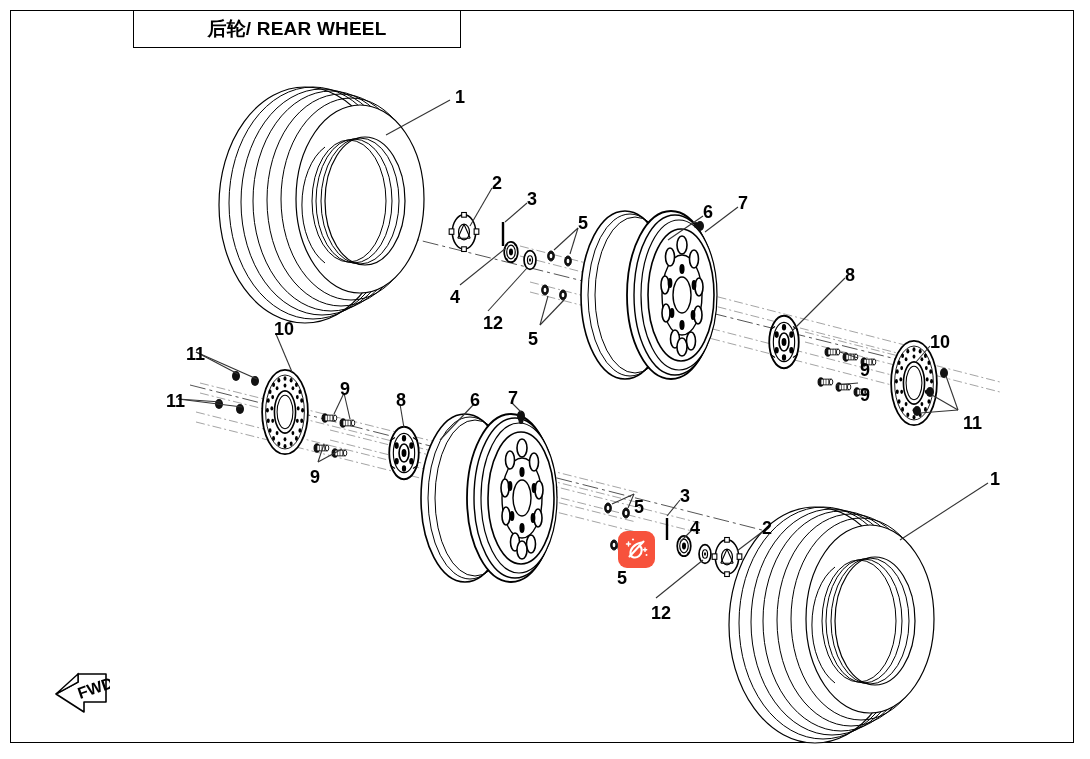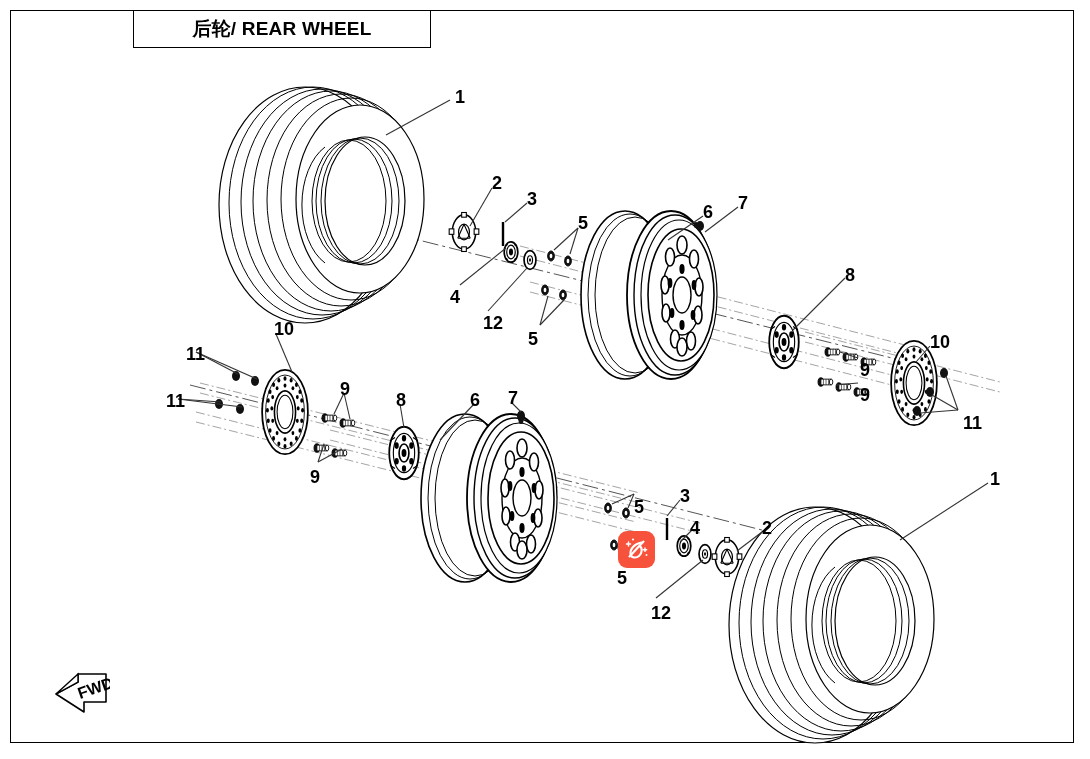--- a/index.html
+++ b/index.html
@@ -1,21 +1,21 @@
 <!DOCTYPE html>
 <html><head>
 <meta charset="utf-8">
 <style>
   html,body{margin:0;padding:0;background:#ffffff;}
   body{width:1090px;height:759px;overflow:hidden;
        font-family:"Liberation Sans","DejaVu Sans",sans-serif;}
   #page{position:relative;width:1090px;height:759px;background:#fff;}
   #frame{position:absolute;left:10px;top:10px;width:1064px;height:733px;
          border:1.6px solid #000;box-sizing:border-box;}
-  #title-box{position:absolute;left:133px;top:10px;width:298px;height:38px;
+  #title-box{position:absolute;left:133px;top:10px;width:328px;height:38px;
              border:1.6px solid #000;box-sizing:border-box;background:#fff;
              display:flex;align-items:center;justify-content:center;z-index:8;}
   #title-text{font-size:19px;font-weight:bold;letter-spacing:.2px;color:#000;
               white-space:nowrap;}
   svg.art{position:absolute;left:0;top:0;width:1090px;height:759px;z-index:3;}
   .num{position:absolute;font-size:18px;font-weight:bold;color:#000;
        font-family:"Liberation Sans",sans-serif;line-height:1;z-index:6;
        user-select:none;}
   #hl{position:absolute;left:618px;top:531px;width:37px;height:37px;
       border-radius:9px;background:#f7523c;z-index:7;

